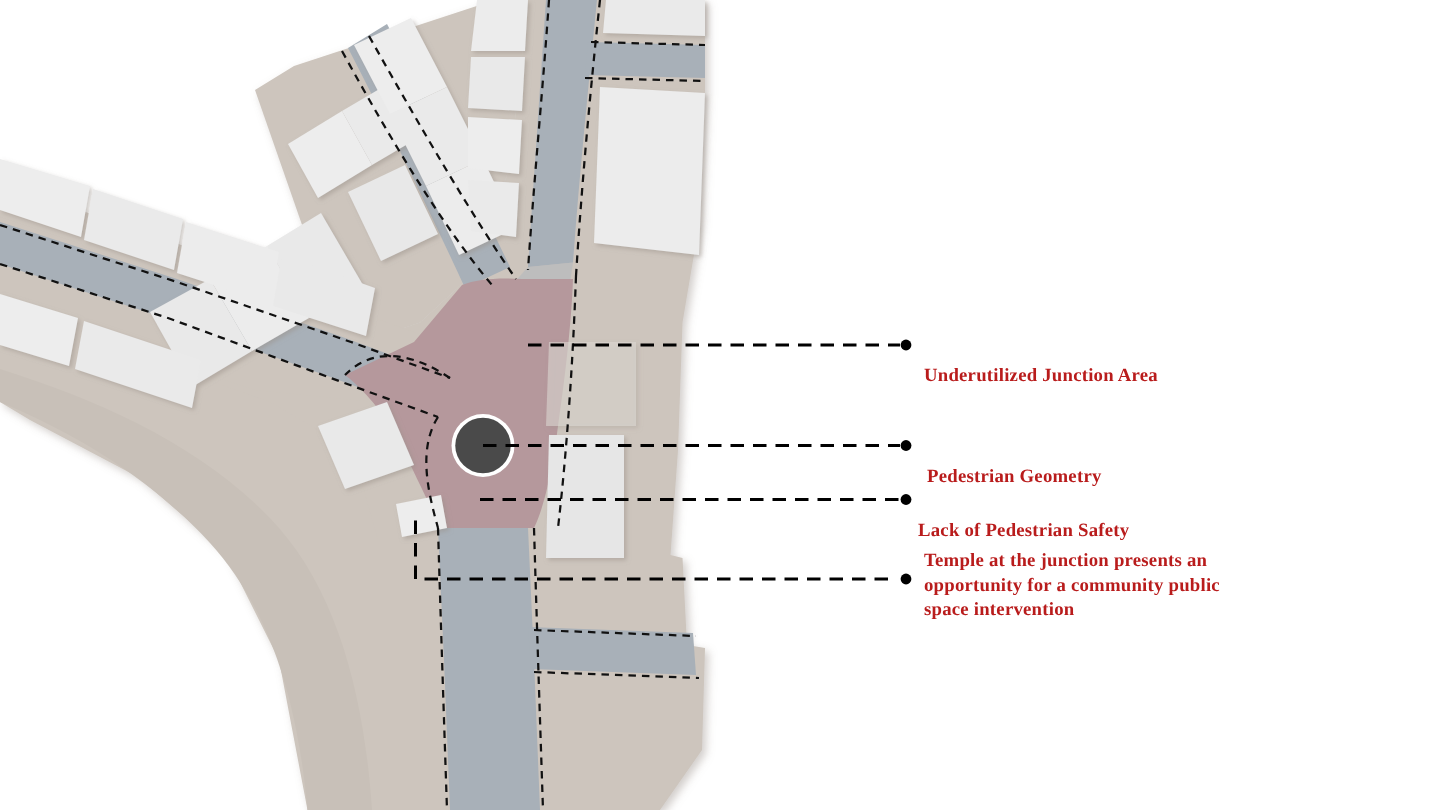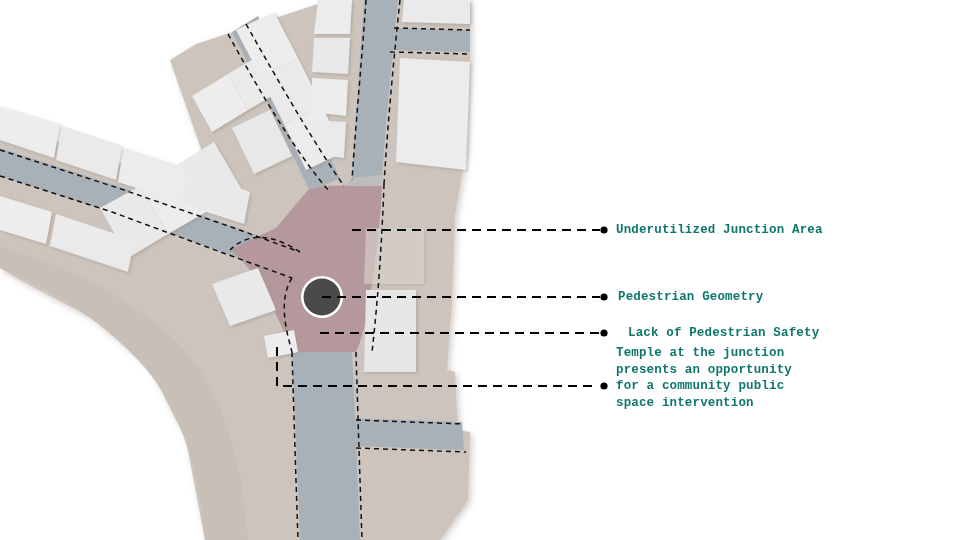--- a/index.html
+++ b/index.html
@@ -34,27 +34,28 @@
     width: 960px;
     height: 540px;
     pointer-events: none;
   }
   .callout {
     position: absolute;
     pointer-events: auto;
   }
   .callout-text {
     position: absolute;
-    font-family: Liberation Mono, monospace;
+    font-family: Liberation Serif, serif;
     font-size: 12.5px;
     font-weight: 600;
-    color: #0f766e;
+    color: #b91c1c;
     letter-spacing: 0.15px;
     white-space: pre;
     line-height: 16.5px;
+    margin-top: 20px;
   }
   .callout-text.multi {
     white-space: normal;
     width: 200px;
     line-height: 16.5px;
   }
 </style>
 </head>
 <body>
 
@@ -209,21 +210,21 @@
 
     <div class="callout">
       <div class="callout-text" style="left:616px; top:222px;">Underutilized Junction Area</div>
     </div>
 
     <div class="callout">
       <div class="callout-text" style="left:618px; top:289px;">Pedestrian Geometry</div>
     </div>
 
     <div class="callout">
-      <div class="callout-text" style="left:628px; top:325px;">Lack of Pedestrian Safety</div>
+      <div class="callout-text" style="left:612px; top:325px;">Lack of Pedestrian Safety</div>
     </div>
 
     <div class="callout">
       <div class="callout-text multi" style="left:616px; top:345px;">Temple at the junction presents an opportunity for a community public space intervention</div>
     </div>
 
   </div>
 
 </div>
 

